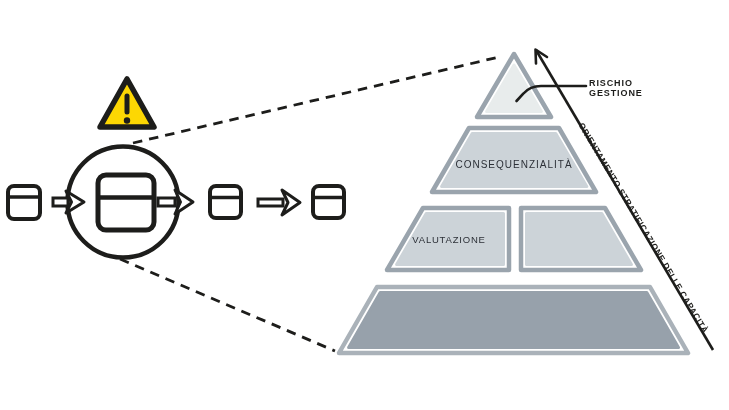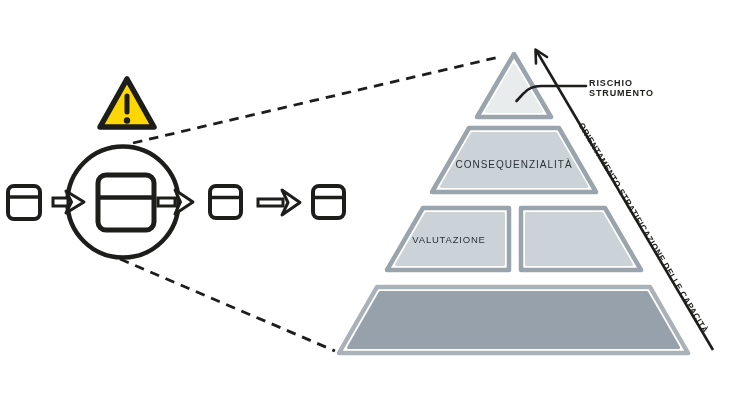--- a/index.html
+++ b/index.html
@@ -135,18 +135,18 @@
     </g>
 
     <path class="ink" d="M586 86 H541 Q530 86 523.5 93.5 L516.5 101" stroke-width="2.6" stroke-linecap="round"></path>
   </svg>
 
   <div class="lbl" style="left:414px;top:159px;width:200px;">CONSEQUENZIALITÀ</div>
   <div class="lbl small" style="left:389px;top:234px;width:120px;text-align:center;">VALUTAZIONE</div>
 
   <div class="callout" style="left:589px;top:78px;">
     <div>RISCHIO</div>
-    <div>STRUMENTO</div>
+    <div>GESTIONE</div>
   </div>
 
   <div class="axis-label">ORIENTAMENTO STRATIFICAZIONE DELLE CAPACITÀ</div>
 
 </div>
 
 </body></html>

